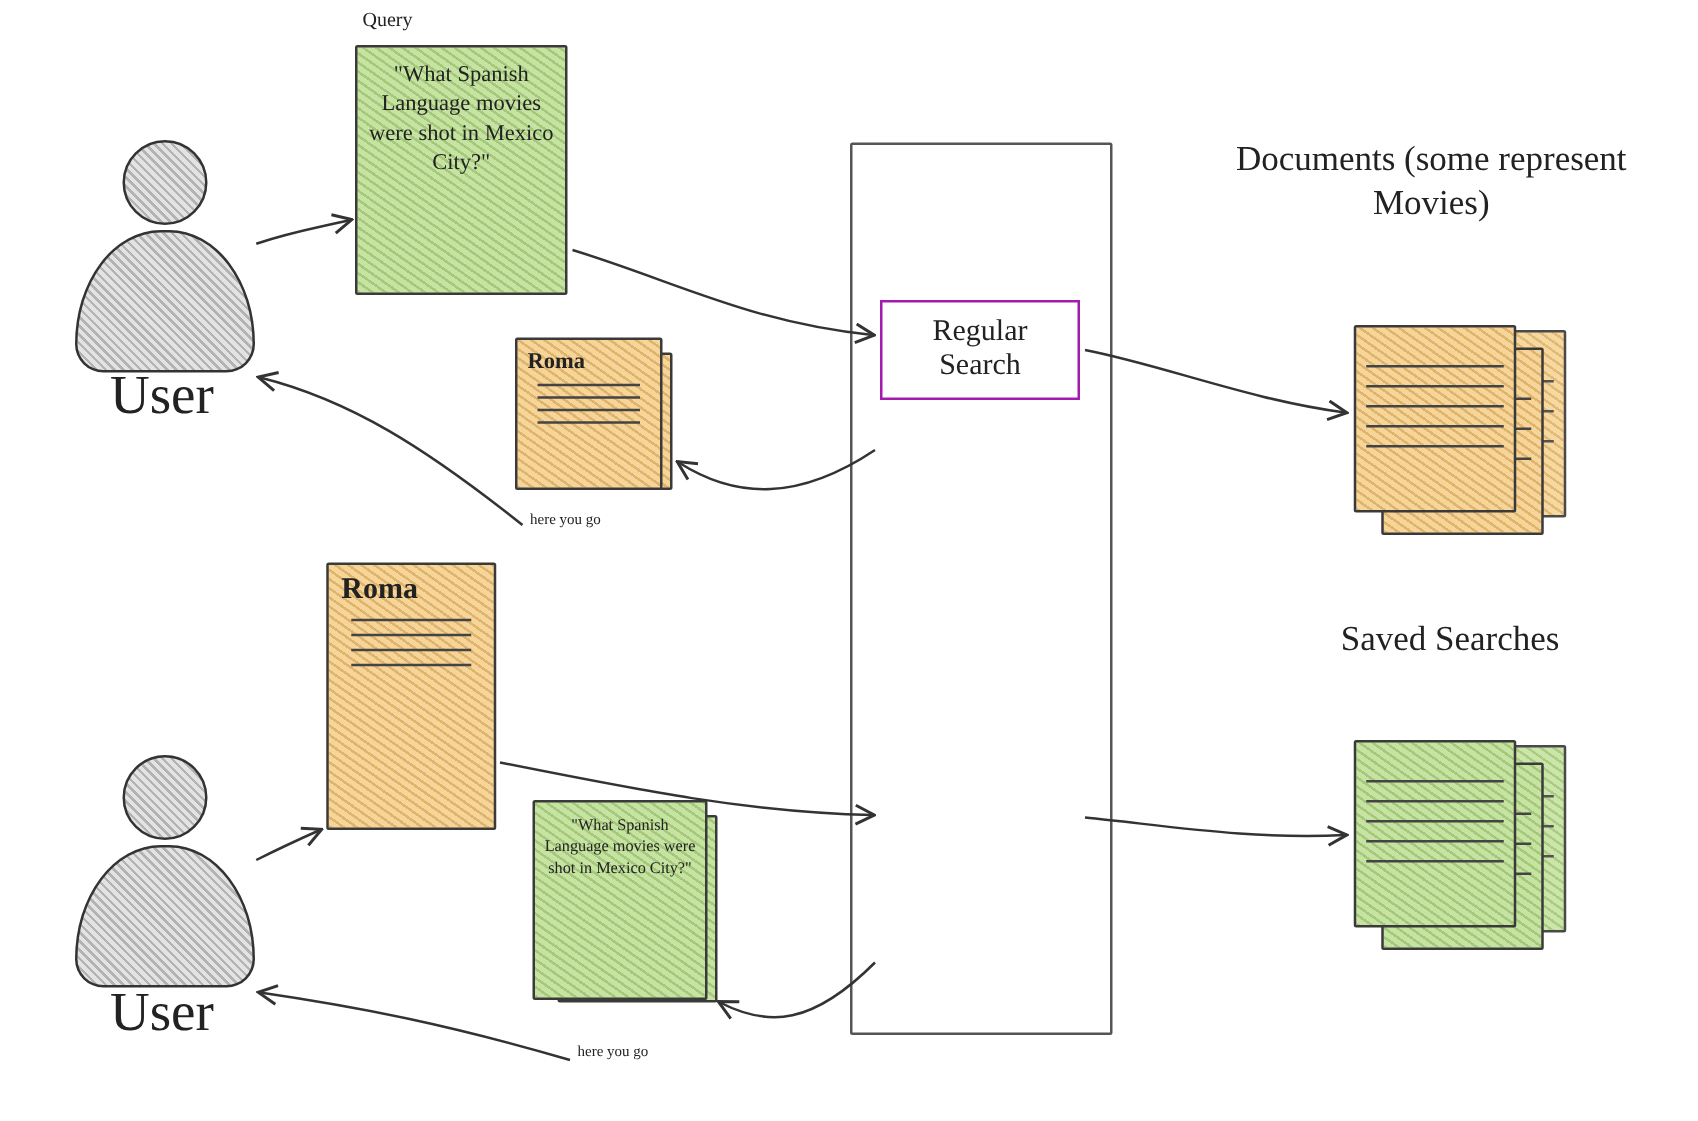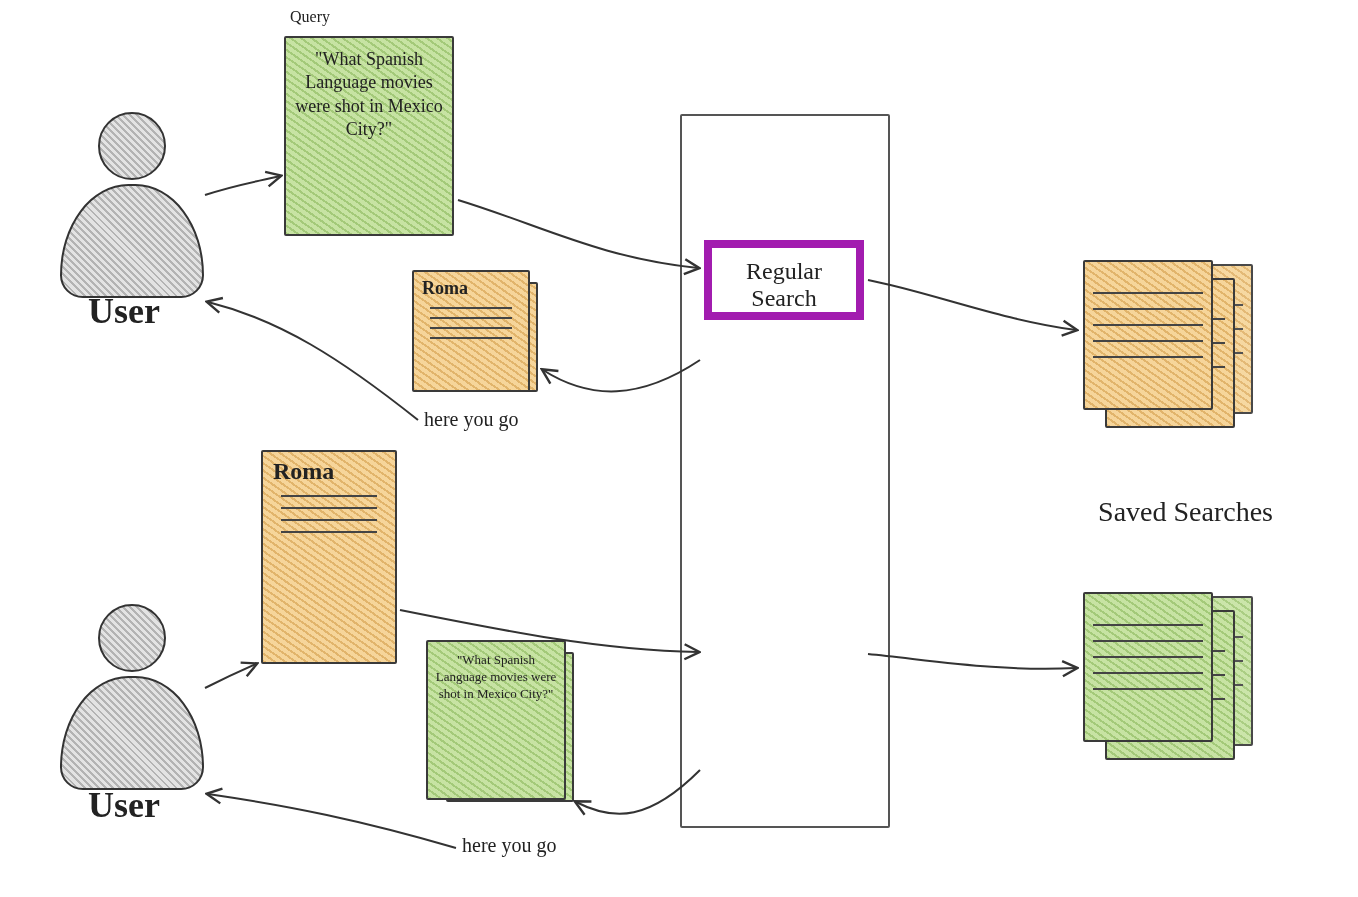--- a/index.html
+++ b/index.html
@@ -96,67 +96,67 @@
   .result-green .qtext { font-size: 13px; line-height: 1.3; }
 
   
   .system {
     left: 680px; top: 114px;
     width: 210px; height: 714px;
   }
   .search-box {
     position: absolute;
     width: 160px;
-    border: 8px solid #a21caf;
+    border: 2px solid #a21caf;
     background: #fff;
     text-align: center;
     font-size: 24px;
     padding: 10px 6px;
     box-sizing: border-box;
   }
   .regular-search { left: 704px; top: 240px; height: 80px; }
   .reverse-search  { left: 704px; top: 614px; height: 80px; }
 
   .heading {
     position: absolute;
     font-size: 28px;
     text-align: center;
     line-height: 1.25;
   }
   .docs-heading { left: 970px; top: 110px; width: 350px; }
-  .saved-heading { left: 973px; top: 494px; width: 300px; text-align: right; }
+  .saved-heading { left: 1010px; top: 494px; width: 300px; }
 
   
   .doc, .saved {
     width: 130px; height: 150px;
     padding-top: 16px;
   }
   .doc-back2 { left: 1123px; top: 264px; opacity: 0.92; }
   .doc-back1 { left: 1105px; top: 278px; }
   .doc-front { left: 1083px; top: 260px; }
   .doc-front .line { margin-top: 14px; }
   .doc-back1 .line, .doc-back2 .line { margin-top:22px; }
 
   .sv-back2 { left: 1123px; top: 596px; opacity:0.92; }
   .sv-back1 { left: 1105px; top: 610px; }
   .sv-front { left: 1083px; top: 592px; }
   .sv-front .line { margin-top: 14px; }
   .sv-back1 .line, .sv-back2 .line { margin-top:22px; }
 
   .user-label {
     position: absolute;
-    font-size: 36px;
-    font-weight: 700;
+    font-size: 44px;
+    font-weight: 400;
   }
   .user-label.top { left: 88px; top: 290px; }
   .user-label.bottom { left: 88px; top: 784px; }
 
   .here-you-go {
     position: absolute;
-    font-size: 20px;
+    font-size: 12px;
     text-align: right;
   }
   .hyg-top { left: 424px; top: 408px; }
   .hyg-bottom { left: 462px; top: 834px; }
 
   
   .user-icon { position:absolute; }
   .user-icon.top { left: 60px; top: 112px; }
   .user-icon.bottom { left: 60px; top: 604px; }
   .user-icon .head {
@@ -213,20 +213,21 @@
   </div>
 
   <div class="panel hatch-green result-green-back"></div>
   <div class="panel hatch-green result-green">
     <div class="qtext">"What Spanish Language movies were shot in Mexico City?"</div>
   </div>
 
   <div class="panel soft system"></div>
   <div class="search-box regular-search">Regular Search</div>
 
+  <div class="heading docs-heading">Documents (some represent Movies)</div>
   <div class="heading saved-heading">Saved Searches</div>
 
   <div class="panel hatch-orange doc doc-back2">
       <div class="line"></div>
       <div class="line"></div>
       <div class="line"></div>
     </div>
   <div class="panel hatch-orange doc doc-back1">
       <div class="line"></div>
       <div class="line"></div>

